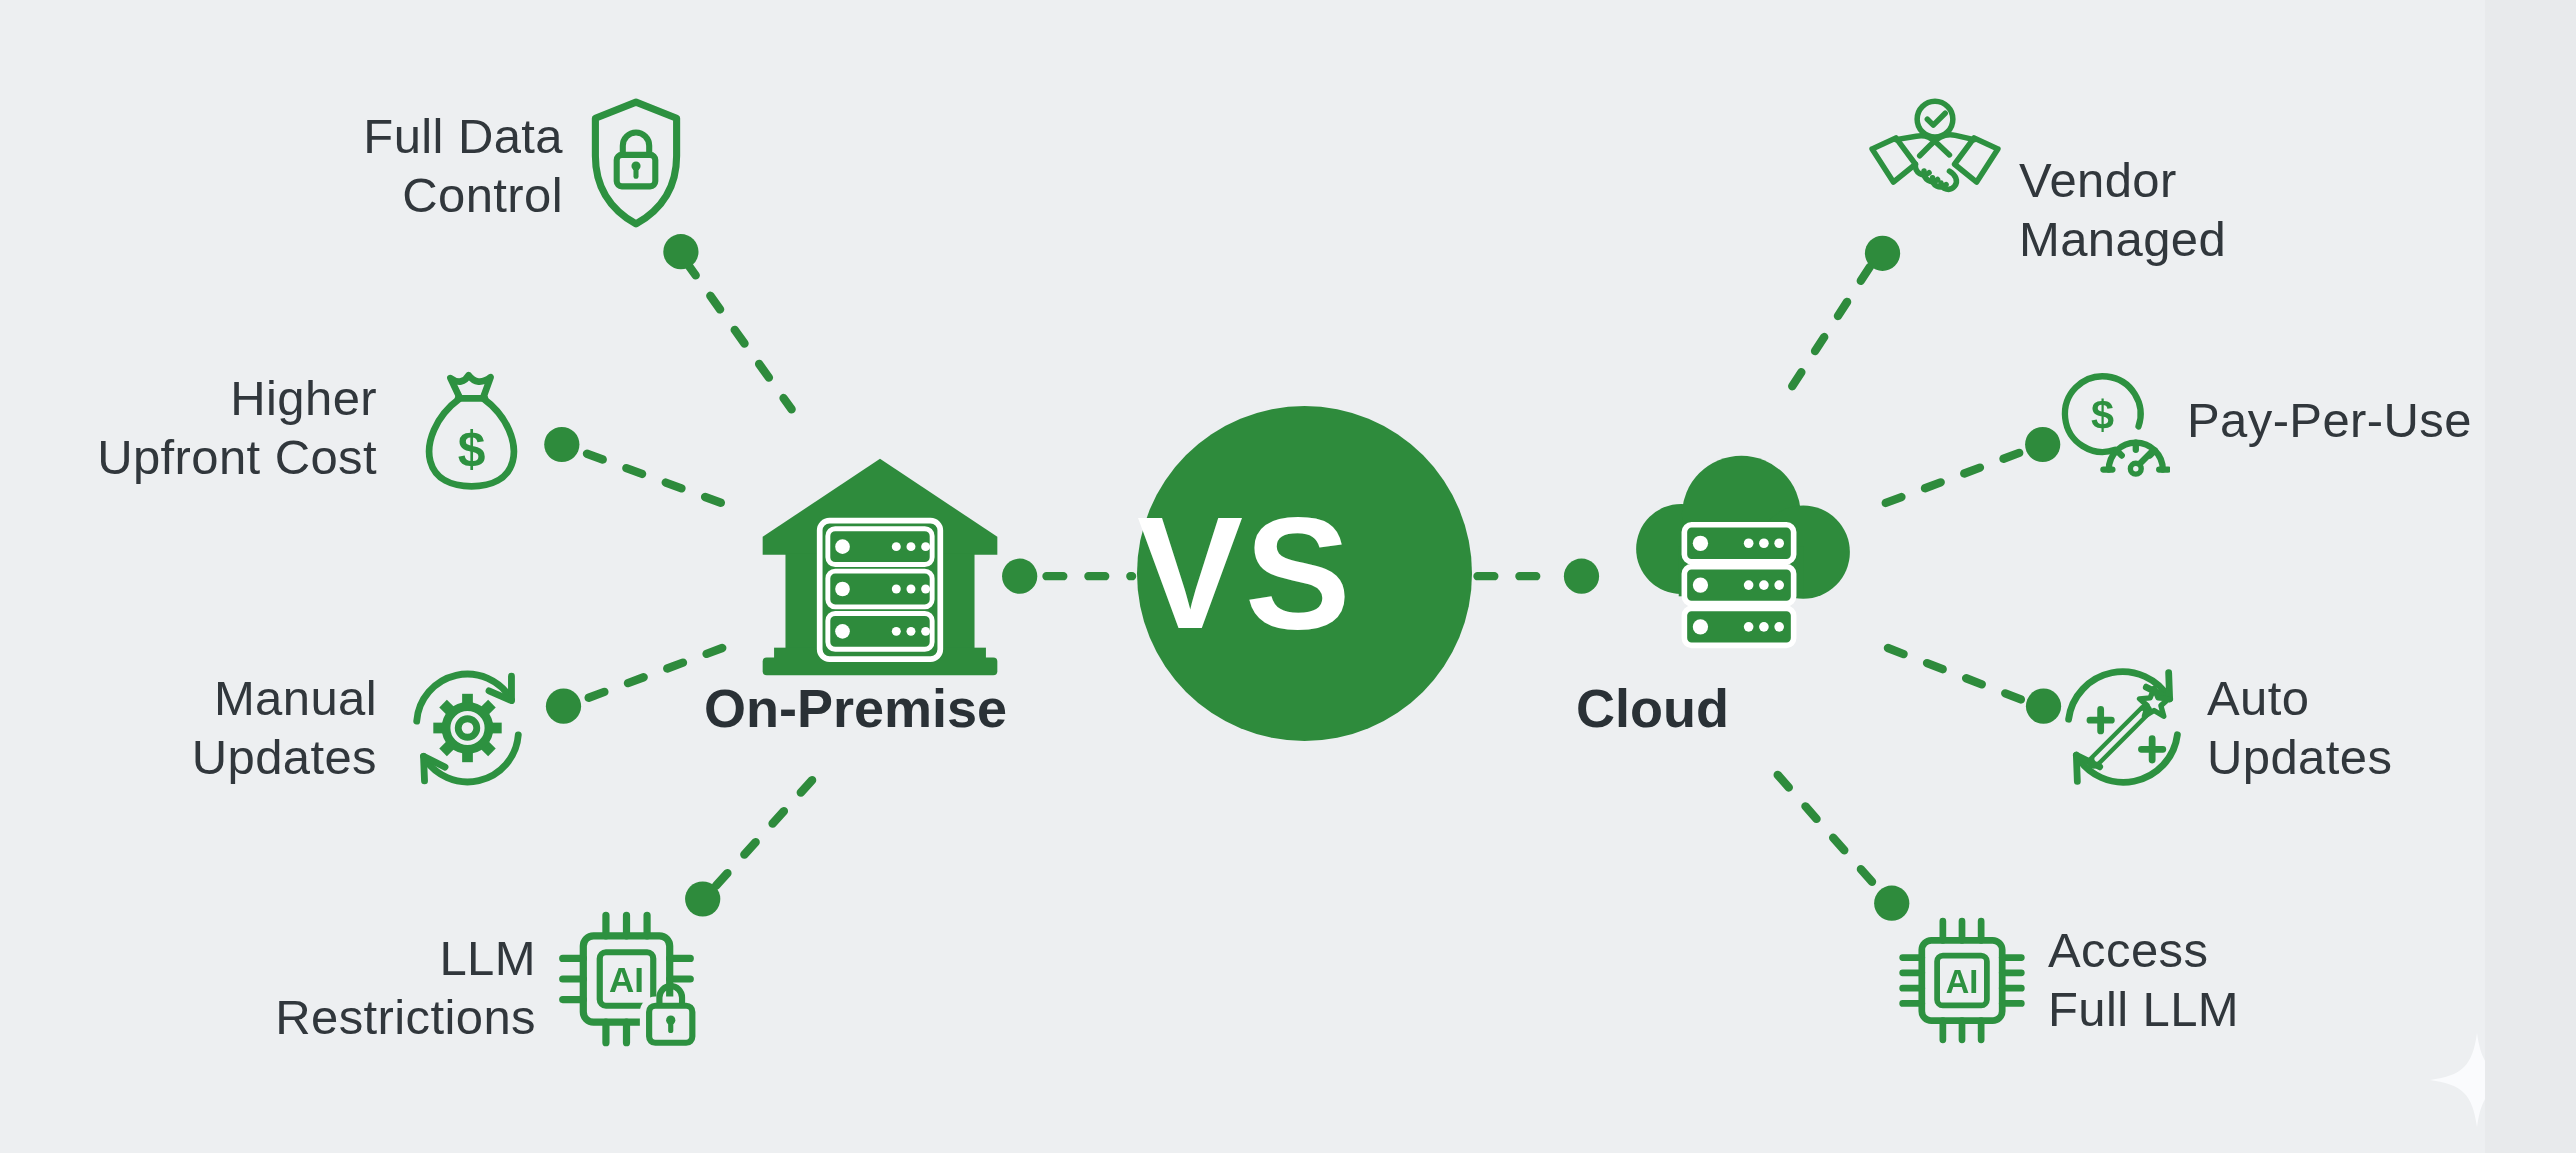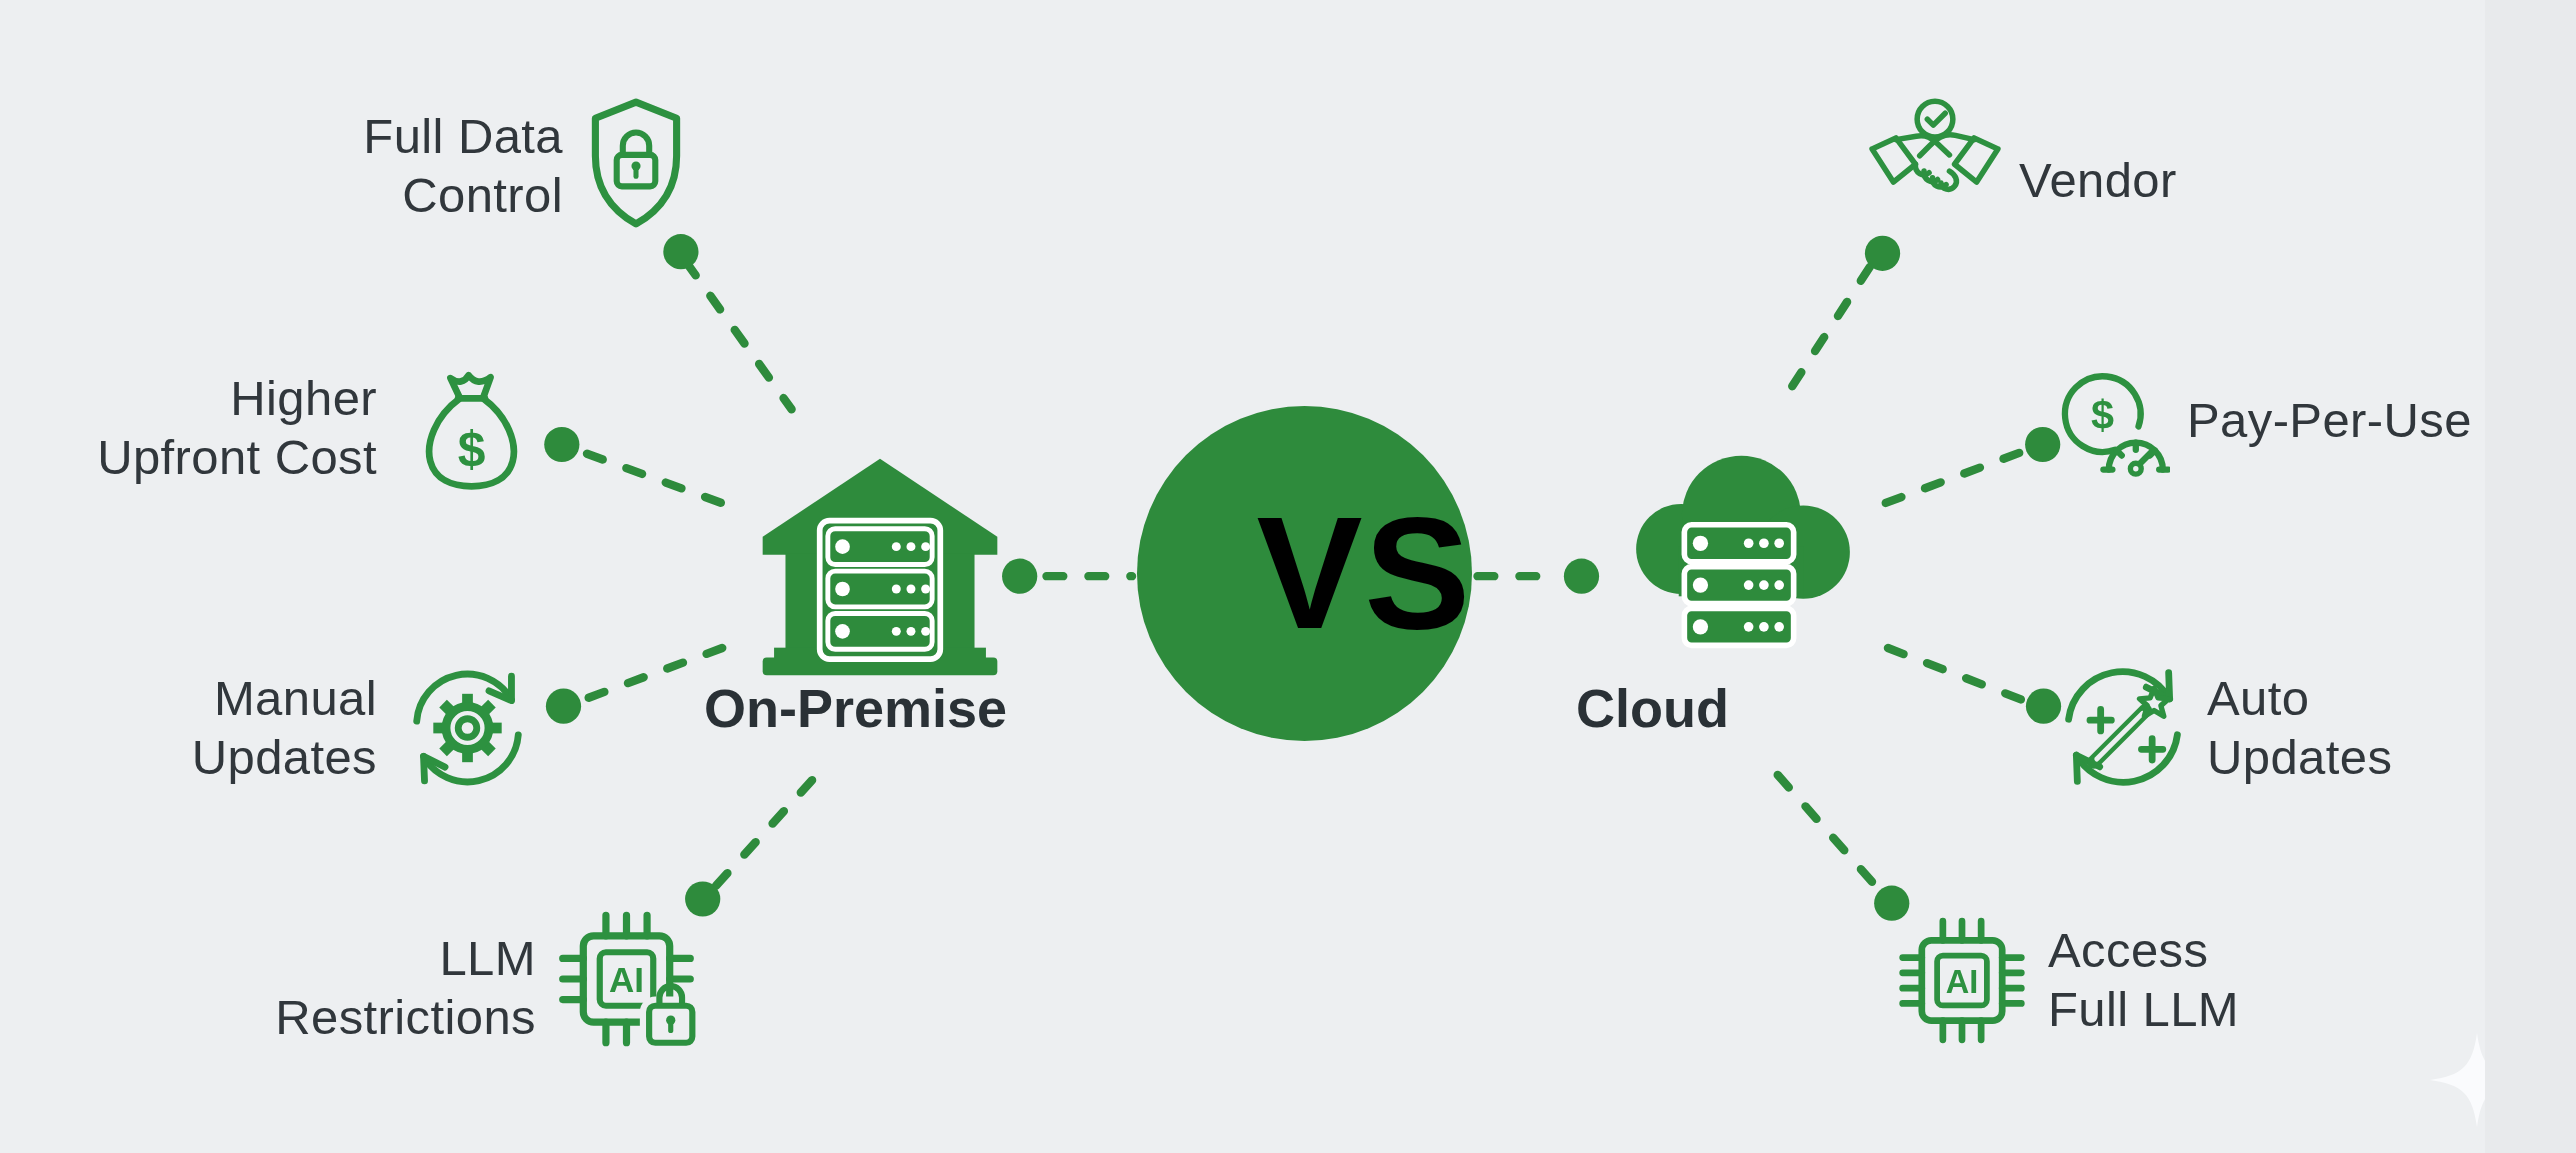--- a/index.html
+++ b/index.html
@@ -18,22 +18,22 @@
   }
   .callout.align-right{text-align:right;}
   .callout.align-left{text-align:left;}
   .heading{
     position:absolute;z-index:2;text-align:left;
     font-size:54px;line-height:59px;font-weight:700;color:#2a3136;
   }
   .vs-circle{
     position:absolute;z-index:2;left:1137px;top:406px;width:335px;height:335px;
     border-radius:50%;background:#2e8b3c;
-    display:flex;align-items:center;justify-content:flex-end;
-    color:#000000;font-size:159px;font-weight:700;letter-spacing:1.7px;
+    display:flex;align-items:center;justify-content:flex-start;
+    color:#ffffff;font-size:159px;font-weight:700;letter-spacing:1.7px;
   }
   svg text{font-family:"Liberation Sans", sans-serif;font-weight:bold;}
   .stroke-ic{fill:none;stroke:#2d9140;stroke-linecap:round;stroke-linejoin:round;}
 </style>
 </head>
 <body>
 
 <div class="canvas">
 
   <svg class="overlay" width="2576" height="1154" viewBox="0 0 3072 1376">
@@ -208,20 +208,21 @@
           <circle cx="172" cy="235" r="6"></circle>
           <circle cx="191" cy="235" r="6"></circle>
           <circle cx="210" cy="235" r="6"></circle>
       </g>
     </svg>
   </div>
   <div class="heading" style="left:1576px;top:679px;width:327px;">Cloud</div>
 
   <div class="callout align-left" style="left:2019px;top:104px;width:419px;margin-top:47px;">
     <div>Vendor</div>
+    <div>Managed</div>
   </div>
   <div class="icon-box" style="left:1867px;top:94px;width:136px;height:132px;">
     <svg viewBox="0 0 160 150">
       <g class="stroke-ic" stroke-width="6.5">
         <circle cx="80" cy="27" r="21"></circle>
         <path d="M71 27 l7 7 l14 -14"></path>
         <path d="M6 62 L34 49 L57 80 L31 101 Z"></path>
         <path d="M154 62 L126 49 L103 80 L129 101 Z"></path>
         <path d="M34 51 L58 47 C70 45 76 49 83 56 L97 69"></path>
         <path d="M126 51 L104 46 C90 43 82 50 74 58 L62 70"></path>

